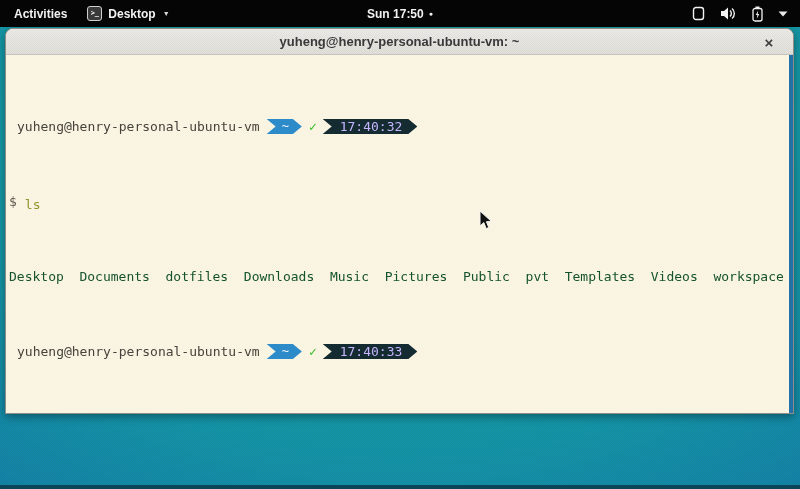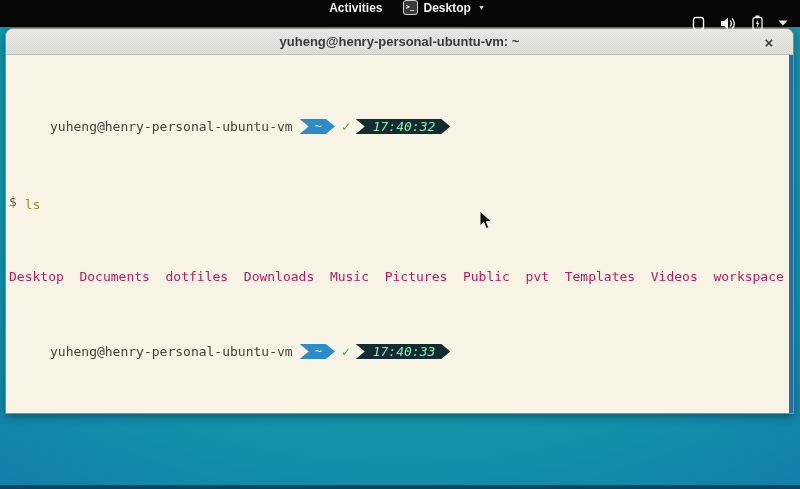--- a/index.html
+++ b/index.html
@@ -22,21 +22,20 @@
     background:#0a4658;
   }
 
   
   .topbar {
     position:absolute; left:0; top:0; width:800px; height:27px;
     background:#050505; color:#f2f2f2;
     display:flex; align-items:center;
     font-size:12px; font-weight:700;
     z-index:30;
-    flex-direction:column;
   }
   .topbar-left { display:flex; align-items:center; gap:16px; padding-left:10px; }
   .activities { padding:0 4px; }
   .appmenu { display:flex; align-items:center; gap:6px; }
   .term-app-icon {
     width:15px; height:15px; border:1px solid #cfcfcf; border-radius:3px;
     background:#3a3a3a; color:#fff;
     font-family:"DejaVu Sans Mono", monospace; font-size:7px; font-weight:700;
     display:flex; align-items:center; justify-content:center; line-height:1;
   }
@@ -87,40 +86,39 @@
     padding:4px 0 0 3px;
     white-space:pre;
   }
   .terminal::before {
     content:""; position:absolute; inset:0; pointer-events:none;
     background-image:repeating-conic-gradient(rgba(255,255,255,0.35) 0% 25%, transparent 0% 50%);
     background-size:2px 2px;
   }
   .t-line { position:relative; height:15px; display:flex; align-items:center; }
   .prompt-line { padding-left:8px; }
-  .user-host { color:#45433b;margin-left:33px; }
+  .user-host { color:#45433b; }
   .pl-seg {
     display:inline-flex; align-items:center; justify-content:center;
     height:15px; margin-left:7px;
   }
   .seg-path {
     background:#2e8bca; color:#eef5fb;
     padding:0 13px 0 15px; font-size:12px;
     clip-path:polygon(0 0, calc(100% - 9px) 0, 100% 50%, calc(100% - 9px) 100%, 0 100%, 9px 50%);
   }
   .status-check { color:#35bd27; font-weight:700; margin-left:7px; }
   .seg-time {
-    background:#142b31; color:#86efac;
+    background:#142b31; color:#c4b5fd;
     padding:0 15px 0 17px; margin-left:6px;
     clip-path:polygon(0 0, calc(100% - 9px) 0, 100% 50%, calc(100% - 9px) 100%, 0 100%, 9px 50%);
-    font-style:italic;
   }
   .dollar { color:#5c5a50; }
   .cmd-text { color:#8f9526; margin-left:8px;margin-top:6px; }
-  .dir-list { color:#be185d;text-align:center; }
+  .dir-list { color:#14532d;text-align:center; }
   .term-scrollbar {
     position:absolute; right:0; top:0; bottom:0; width:4px;
     background:#2270a8; z-index:3;
   }
 
   
   .mouse-cursor { position:absolute; left:479px; top:210px; z-index:50; pointer-events:none; }
 </style>
 </head>
 <body>
@@ -131,20 +129,24 @@
 <div class="topbar">
   <div class="topbar-left">
     <span class="activities">Activities</span>
     <span class="appmenu">
       <span class="term-app-icon">&gt;_</span>
       <span>Desktop</span>
       <span class="dropdown-caret">▼</span>
     </span>
   </div>
 
+  <div class="topbar-clock">
+    <span>Sun 17:50</span>
+    <span class="notif-dot">●</span>
+  </div>
 
   <div class="topbar-right">
     <svg class="sysicon" width="13" height="15" viewBox="0 0 13 15">
       <rect x="1.5" y="1.5" width="10" height="12" rx="2.5" fill="none" stroke="#f2f2f2" stroke-width="1.4"></rect>
     </svg>
     <svg class="sysicon" width="17" height="15" viewBox="0 0 17 15">
       <polygon points="1,5 4,5 8,1.5 8,13.5 4,10 1,10" fill="#f2f2f2"></polygon>
       <path d="M10 4.5 A4 4 0 0 1 10 10.5" fill="none" stroke="#f2f2f2" stroke-width="1.4"></path>
       <path d="M12 2.5 A6.5 6.5 0 0 1 12 12.5" fill="none" stroke="#f2f2f2" stroke-width="1.4"></path>
     </svg>

